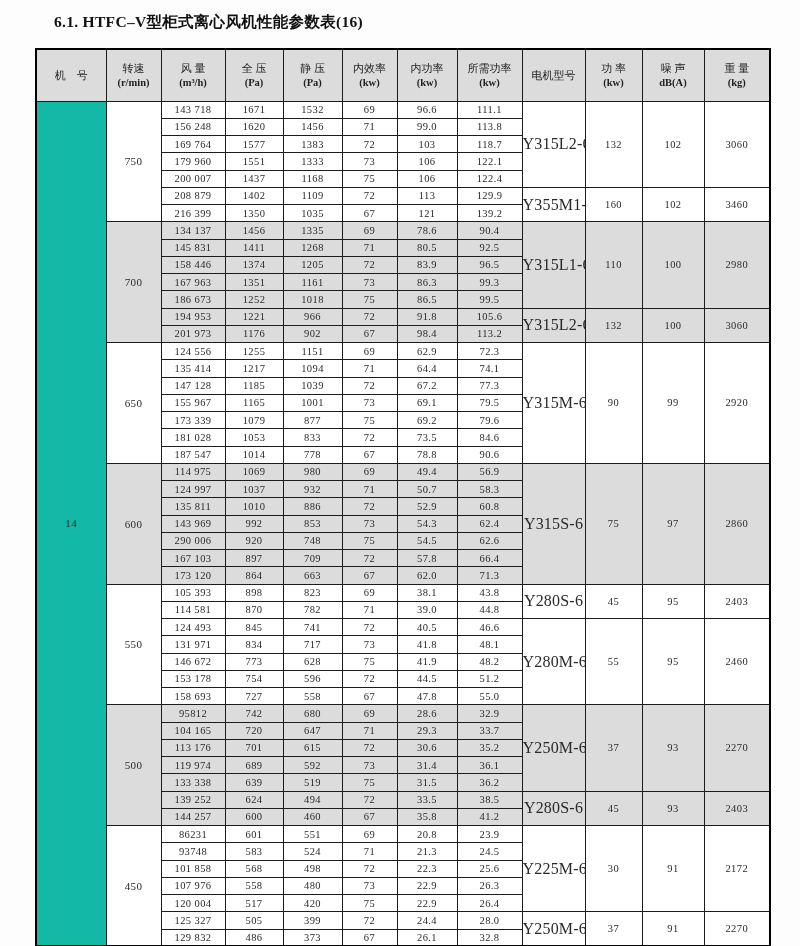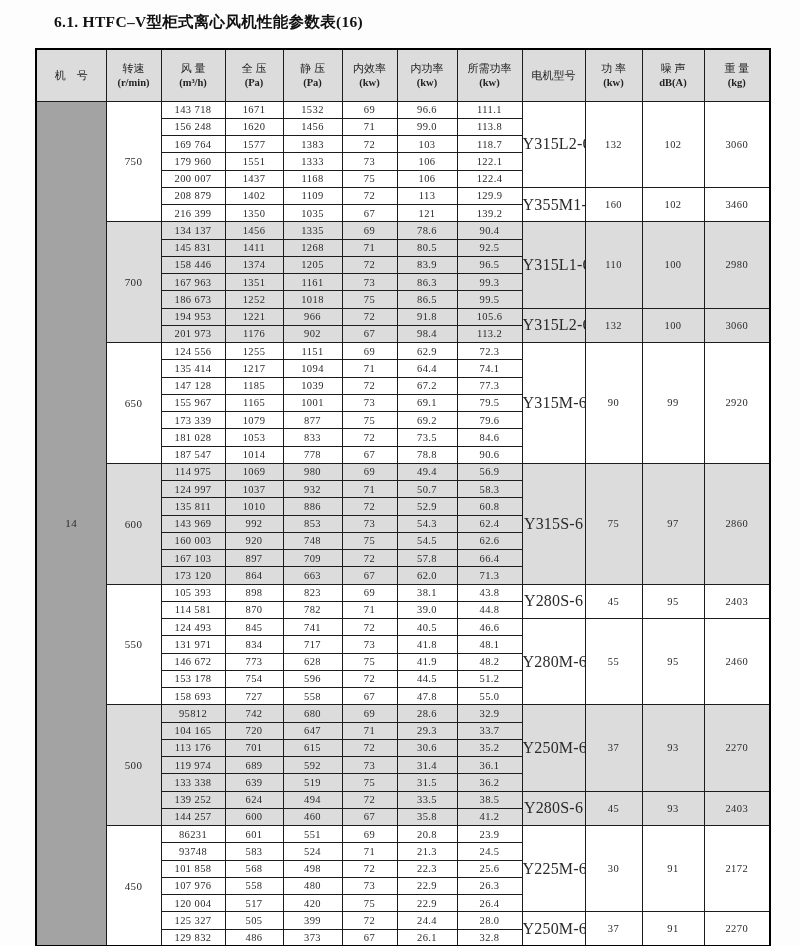--- a/index.html
+++ b/index.html
@@ -45,21 +45,21 @@
   }
   table.perf th .unit { font-size: 10.5px; font-weight: bold; }
   table.perf tbody tr { height: 17.26px; }
   table.perf tbody td {
     font-size: 10.5px;
     letter-spacing: 0.4px;
     color: #2a2a2a;
     background: #ffffff;
   }
   table.perf tbody td.shaded { background: #dcdcdc; }
-  table.perf tbody td.machine { background: #a3a3a3; font-size: 11px; }
+  table.perf tbody td.machine { background: #14b8a6; font-size: 11px; }
   table.perf tbody td.speed { font-size: 11px; margin-left: 21px; }
   table.perf tbody td.motor-model { letter-spacing: 0.2px; font-size: 16px; }
   
   col.c0  { width: 70px; }
   col.c1  { width: 55px; }
   col.c2  { width: 64px; }
   col.c3  { width: 58px; }
   col.c4  { width: 59px; }
   col.c5  { width: 55px; }
   col.c6  { width: 60px; }
@@ -364,21 +364,21 @@
         </tr>
         <tr>
           <td class="data shaded">143 969</td>
           <td class="data shaded">992</td>
           <td class="data shaded">853</td>
           <td class="data shaded">73</td>
           <td class="data shaded">54.3</td>
           <td class="data shaded">62.4</td>
         </tr>
         <tr>
-          <td class="data shaded">160 003</td>
+          <td class="data shaded">290 006</td>
           <td class="data shaded">920</td>
           <td class="data shaded">748</td>
           <td class="data shaded">75</td>
           <td class="data shaded">54.5</td>
           <td class="data shaded">62.6</td>
         </tr>
         <tr>
           <td class="data shaded">167 103</td>
           <td class="data shaded">897</td>
           <td class="data shaded">709</td>

